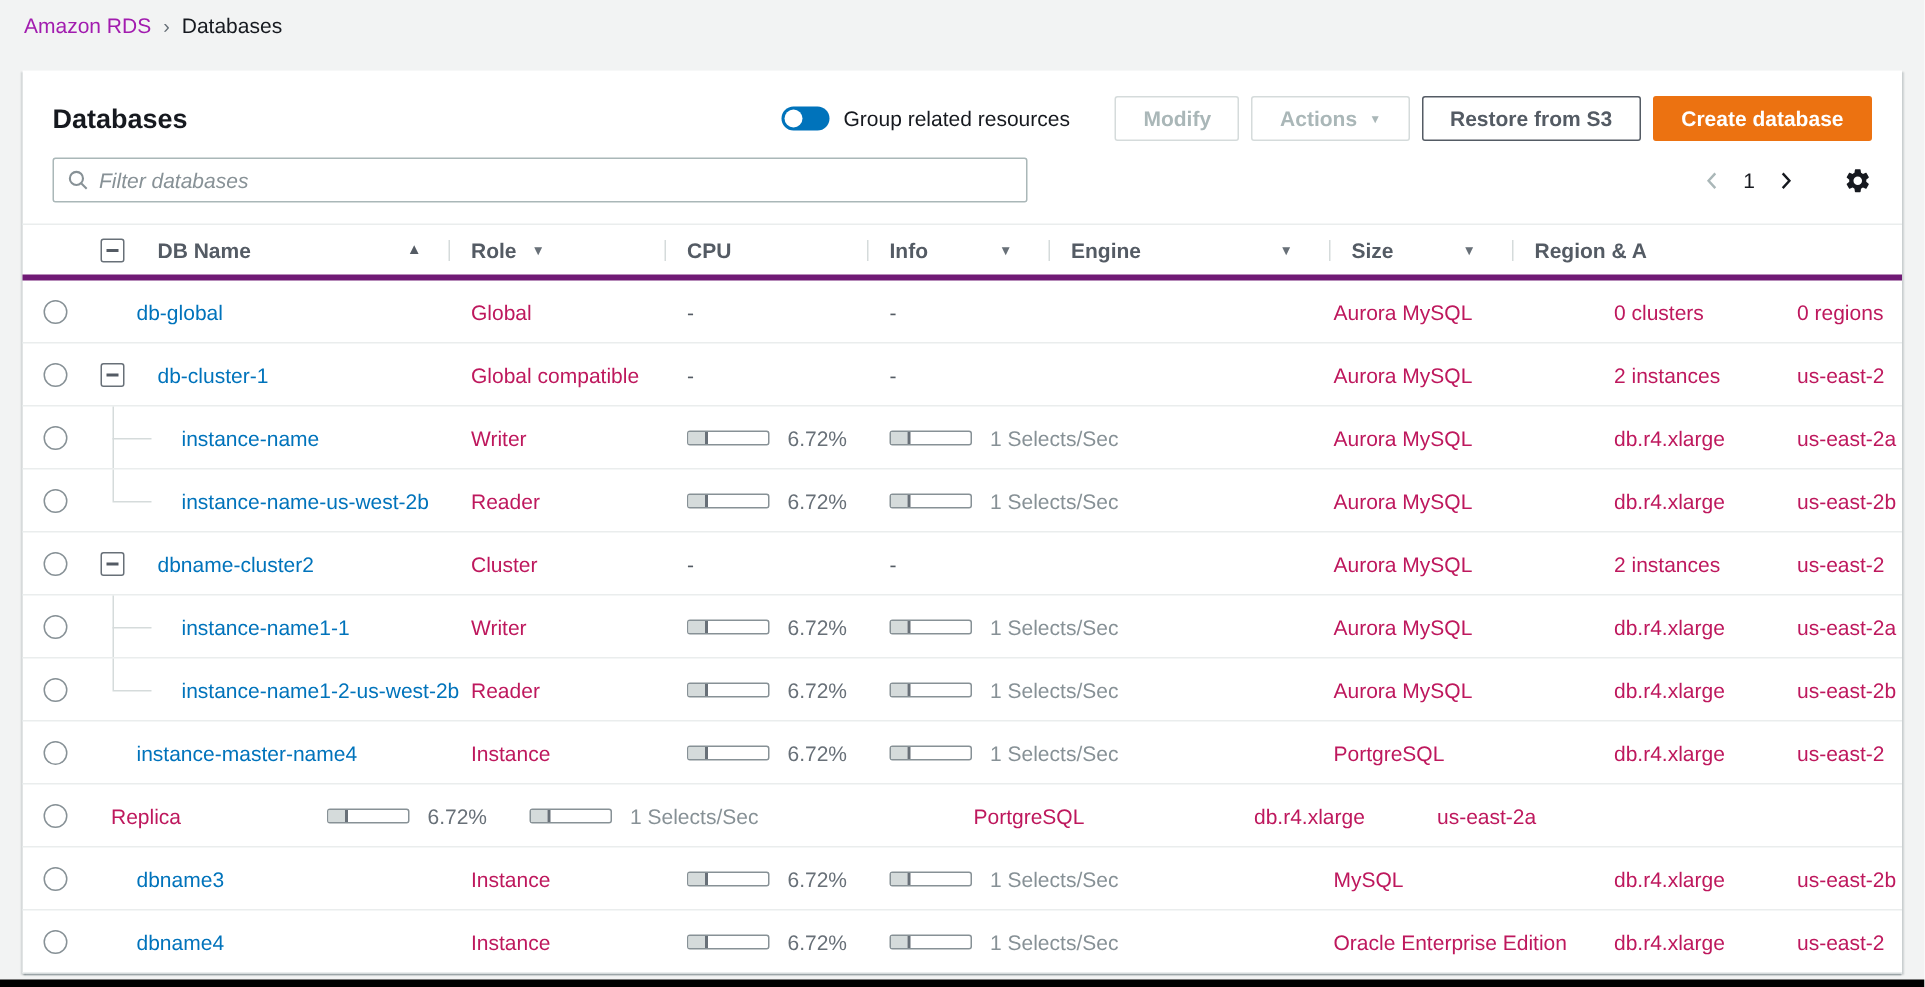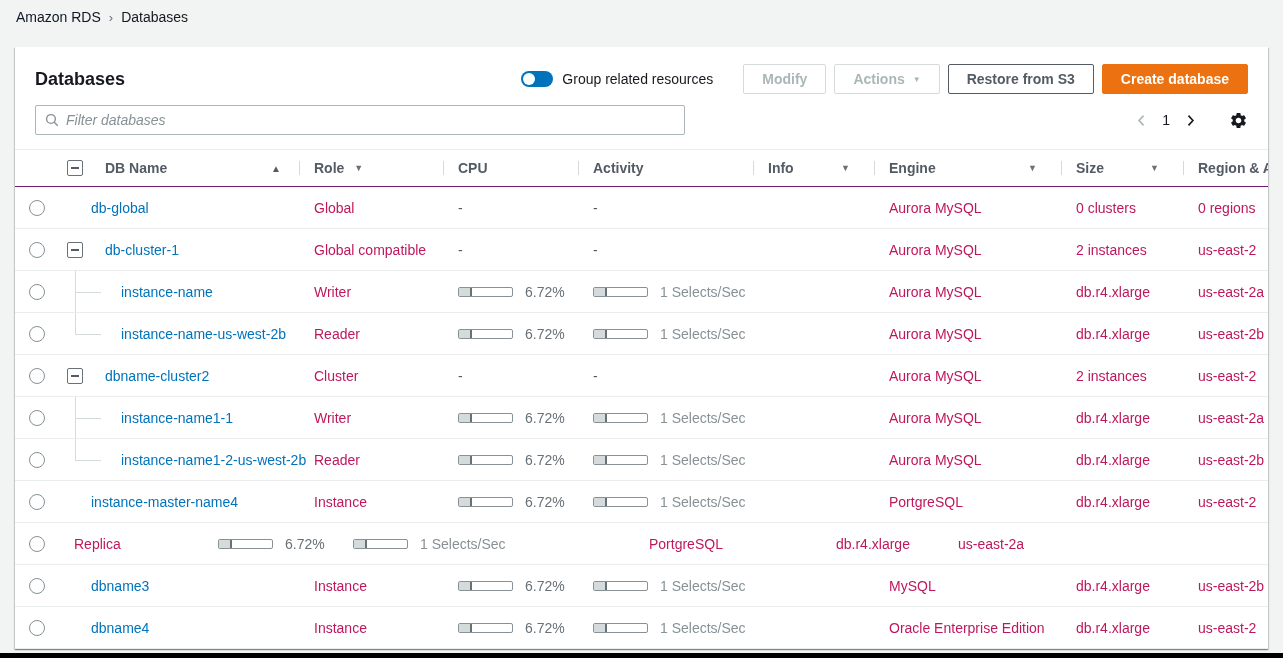--- a/index.html
+++ b/index.html
@@ -8,21 +8,21 @@
     background: #f2f3f3;
     font-family: "Liberation Sans", sans-serif;
     color: #16191f;
     font-size: 14px;
     position: relative;
   }
   a { text-decoration: none; }
 
   
   .breadcrumb { padding: 9px 16px 7px; font-size: 14px; }
-  .crumb-link { color: #0f172a; cursor: pointer; }
+  .crumb-link { color: #a21caf; cursor: pointer; }
   .crumb-sep { color: #687078; padding: 0 8px; font-size: 13px; }
   .crumb-current { color: #16191f; }
 
   
   .card {
     background: #fff;
     margin: 15px 15px 0;
     box-shadow: 0 1px 1px 0 rgba(0,28,36,.3), 1px 1px 1px 0 rgba(0,28,36,.15), -1px 1px 1px 0 rgba(0,28,36,.15);
   }
   .card-header {
@@ -66,21 +66,21 @@
   .pg-btn { background: none; border: none; cursor: pointer; padding: 4px 6px; display: inline-flex; align-items: center; }
   .pg-btn.prev { color: #aab7b8; }
   .pg-btn.next { color: #16191f; }
   .pg-num { padding: 0 8px; color: #16191f; font-size: 14px; }
   .gear-btn { background: none; border: none; cursor: pointer; margin-left: 26px; color: #16191f; display: inline-flex; }
 
   
   .tbl { border-top: 1px solid #eaeded; }
   .hrow {
     display: flex; align-items: center; height: 37px;
-    border-bottom: 1px solid #701a75;
+    border-bottom: 4px solid #701a75;
     font-weight: 700; color: #545b64; font-size: 14px;
   }
   .row {
     display: flex; align-items: center; height: 42px;
     border-bottom: 1px solid #eaeded;
   }
   .c { display: flex; align-items: center; height: 100%; flex: 0 0 auto; white-space: nowrap; position: relative; }
   .c.sel      { width: 44px; justify-content: center; }
   .c.name     { width: 240px; }
   .c.role     { width: 144px; padding-left: 15px; }
@@ -186,23 +186,20 @@
         <span class="spacer"></span>
         <span class="sort-asc">▲</span>
       </div>
       <div class="c role sep">
         <span>Role</span>
         <span class="caret">▼</span>
       </div>
       <div class="c cpu sep">
         <span>CPU</span>
       </div>
-      <div class="c activity sep">
-        <span>Activity</span>
-      </div>
       <div class="c info sep">
         <span>Info</span>
         <span class="spacer"></span>
         <span class="caret right">▼</span>
       </div>
       <div class="c engine sep">
         <span>Engine</span>
         <span class="spacer"></span>
         <span class="caret right">▼</span>
       </div>

